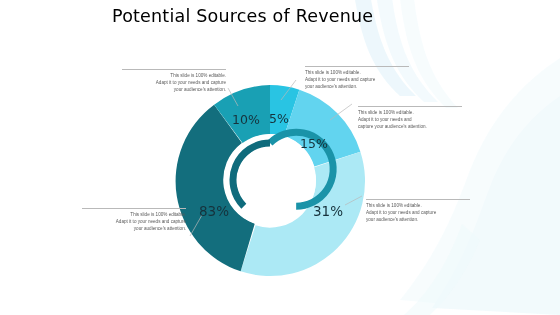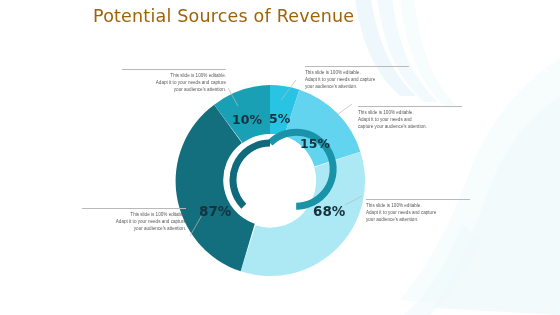--- a/index.html
+++ b/index.html
@@ -19,41 +19,41 @@
   #bg-decor {
     position: absolute;
     left: 0; top: 0;
     width: 560px; height: 315px;
     pointer-events: none;
   }
 
   
   #slide-title {
     position: absolute;
-    left: 93px;
+    left: 112px;
     top: 6px;
     font-size: 17.5px;
     font-weight: 400;
     letter-spacing: 0.2px;
-    color: #a16207;
+    color: #000000;
     white-space: nowrap;
     font-family: "DejaVu Sans", sans-serif;
   }
 
   
   #donut-chart {
     position: absolute;
     left: 0; top: 0;
     width: 560px; height: 315px;
   }
 
   .pct-label {
     position: absolute;
     font-size: 12.5px;
-    font-weight: 700;
+    font-weight: 400;
     color: #16323c;
     white-space: nowrap;
     font-family: "DejaVu Sans", sans-serif;
   }
   .pct-label.big { font-size: 13.5px; }
 
   
   .callout {
     position: absolute;
     font-size: 4.6px;
@@ -116,22 +116,22 @@
     <line x1="281" y1="100" x2="296" y2="80"></line>
     <line x1="330" y1="120" x2="352" y2="104"></line>
     <line x1="345" y1="205" x2="362" y2="196"></line>
     <line x1="202" y1="215" x2="190" y2="236"></line>
   </g>
 </svg>
 
 <div class="pct-label" style="left:232px; top:112px;">10%</div>
 <div class="pct-label" style="left:269px; top:111px;">5%</div>
 <div class="pct-label" style="left:300px; top:136px;">15%</div>
-<div class="pct-label big" style="left:313px; top:203px;">68%</div>
-<div class="pct-label big" style="left:199px; top:203px;">87%</div>
+<div class="pct-label big" style="left:313px; top:203px;">31%</div>
+<div class="pct-label big" style="left:199px; top:203px;">83%</div>
 
 <div class="callout right-al" style="left:122px; top:69px;">
   <div class="rule"></div>
   <div>This slide is 100% editable.</div>
   <div>Adapt it to your needs and capture</div>
   <div>your audience's attention.</div>
 </div>
 
 <div class="callout left-al" style="left:305px; top:66px;">
   <div class="rule"></div>

